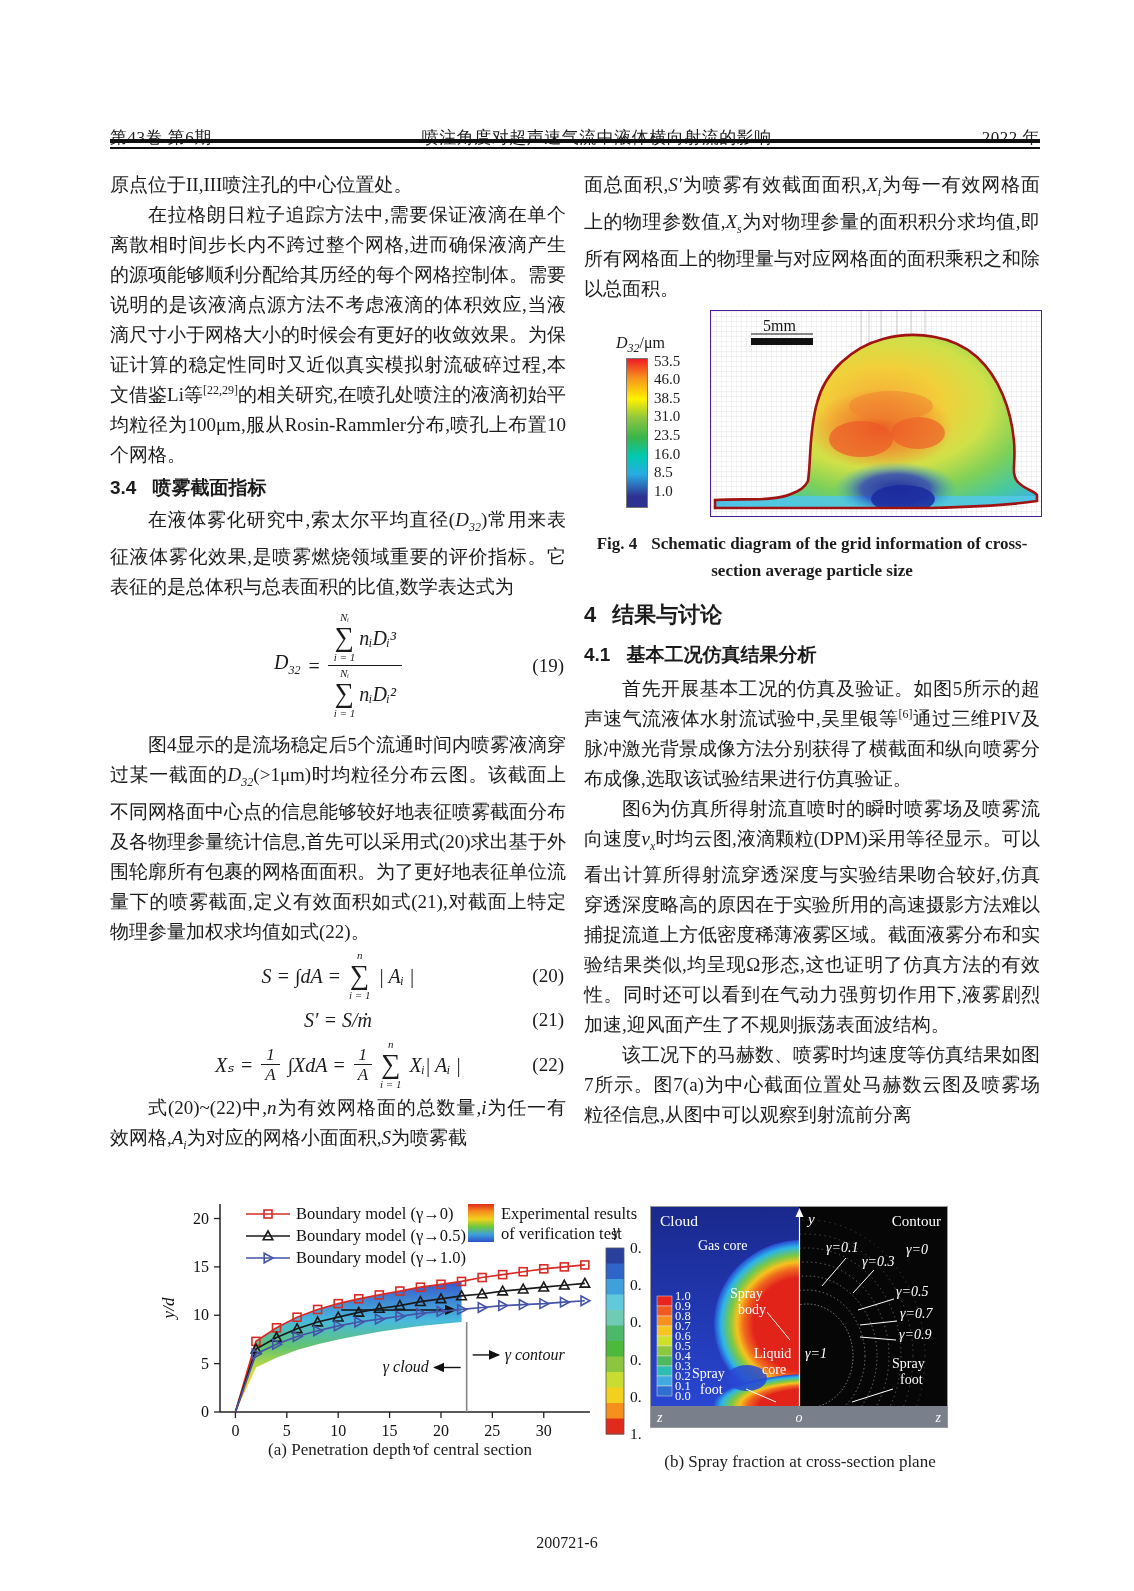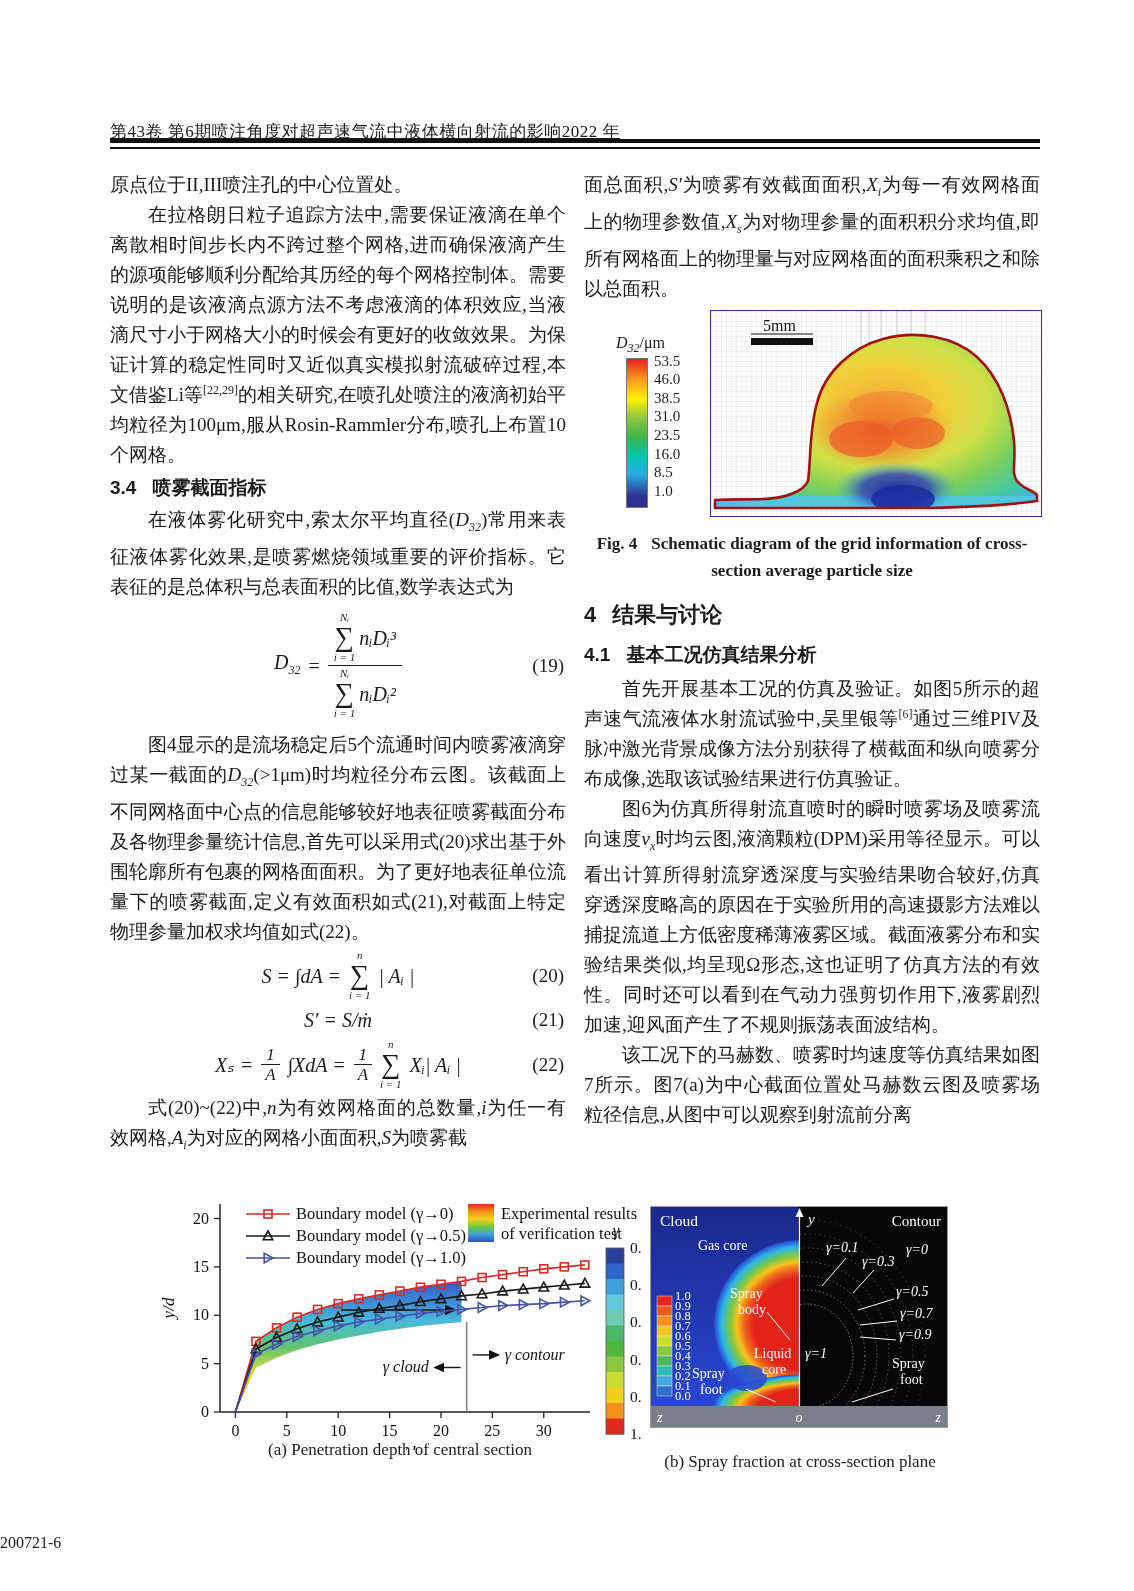--- a/index.html
+++ b/index.html
@@ -1,20 +1,20 @@
 <!DOCTYPE html>
 <html><head>
 <meta charset="utf-8">
 <style>
   html,body{margin:0;padding:0;background:#e8e8e8;}
   .page{position:relative;width:1134px;height:1591px;background:#ffffff;margin:0 auto;
         font-family:"Liberation Serif","DejaVu Serif",serif;color:#1b1b1b;overflow:hidden;}
   
-  .hdr{position:absolute;top:120px;left:110px;width:930px;display:flex;justify-content:flex-start;
-       font-size:17px;letter-spacing:.5px;text-decoration:underline;}
+  .hdr{position:absolute;top:126px;left:110px;width:930px;display:flex;justify-content:space-between;
+       font-size:17px;letter-spacing:.5px;}
   .rule-thick{position:absolute;top:139px;left:110px;width:930px;height:4px;background:#101010;}
   .rule-thin{position:absolute;top:147px;left:110px;width:930px;height:1.5px;background:#101010;}
   
   .col{position:absolute;top:170px;width:456px;font-size:19px;line-height:30px;text-align:justify;}
   .col-left{left:110px;}
   .col-right{left:584px;}
   .col p{margin:0;text-indent:2em;}
   .col p.noindent{text-indent:0;}
   .var{font-style:italic;}
   sub.vs{font-size:12px;font-style:italic;}
@@ -54,21 +54,21 @@
   .fig-cap .cap-tag{margin-right:14px;}
   
   .fig5{position:absolute;left:110px;top:1192px;width:930px;height:250px;}
   .fig5a{position:absolute;left:40px;top:0;}
   .fig5b{position:absolute;left:540px;top:14px;}
   .subcap{position:absolute;font-size:17px;text-align:center;}
   .subcap-a{left:40px;top:248px;width:500px;}
   .subcap-b{left:460px;top:260px;width:460px;}
   .fig5cap{position:absolute;left:110px;top:1484px;width:930px;text-align:center;font-weight:bold;font-size:17.5px;}
   .fig5cap .cap-tag{margin-right:14px;}
-  .footer{position:absolute;left:0;top:1534px;width:1134px;text-align:left;font-size:16px;}
+  .footer{position:absolute;left:0;top:1534px;width:1134px;text-align:center;font-size:16px;}
   svg text{font-family:"Liberation Serif","DejaVu Serif",serif;}
 </style>
 </head>
 <body>
 
 <div class="page">
 
   <div class="hdr">
     <span>第43卷  第6期</span>
     <span>喷注角度对超声速气流中液体横向射流的影响</span>

